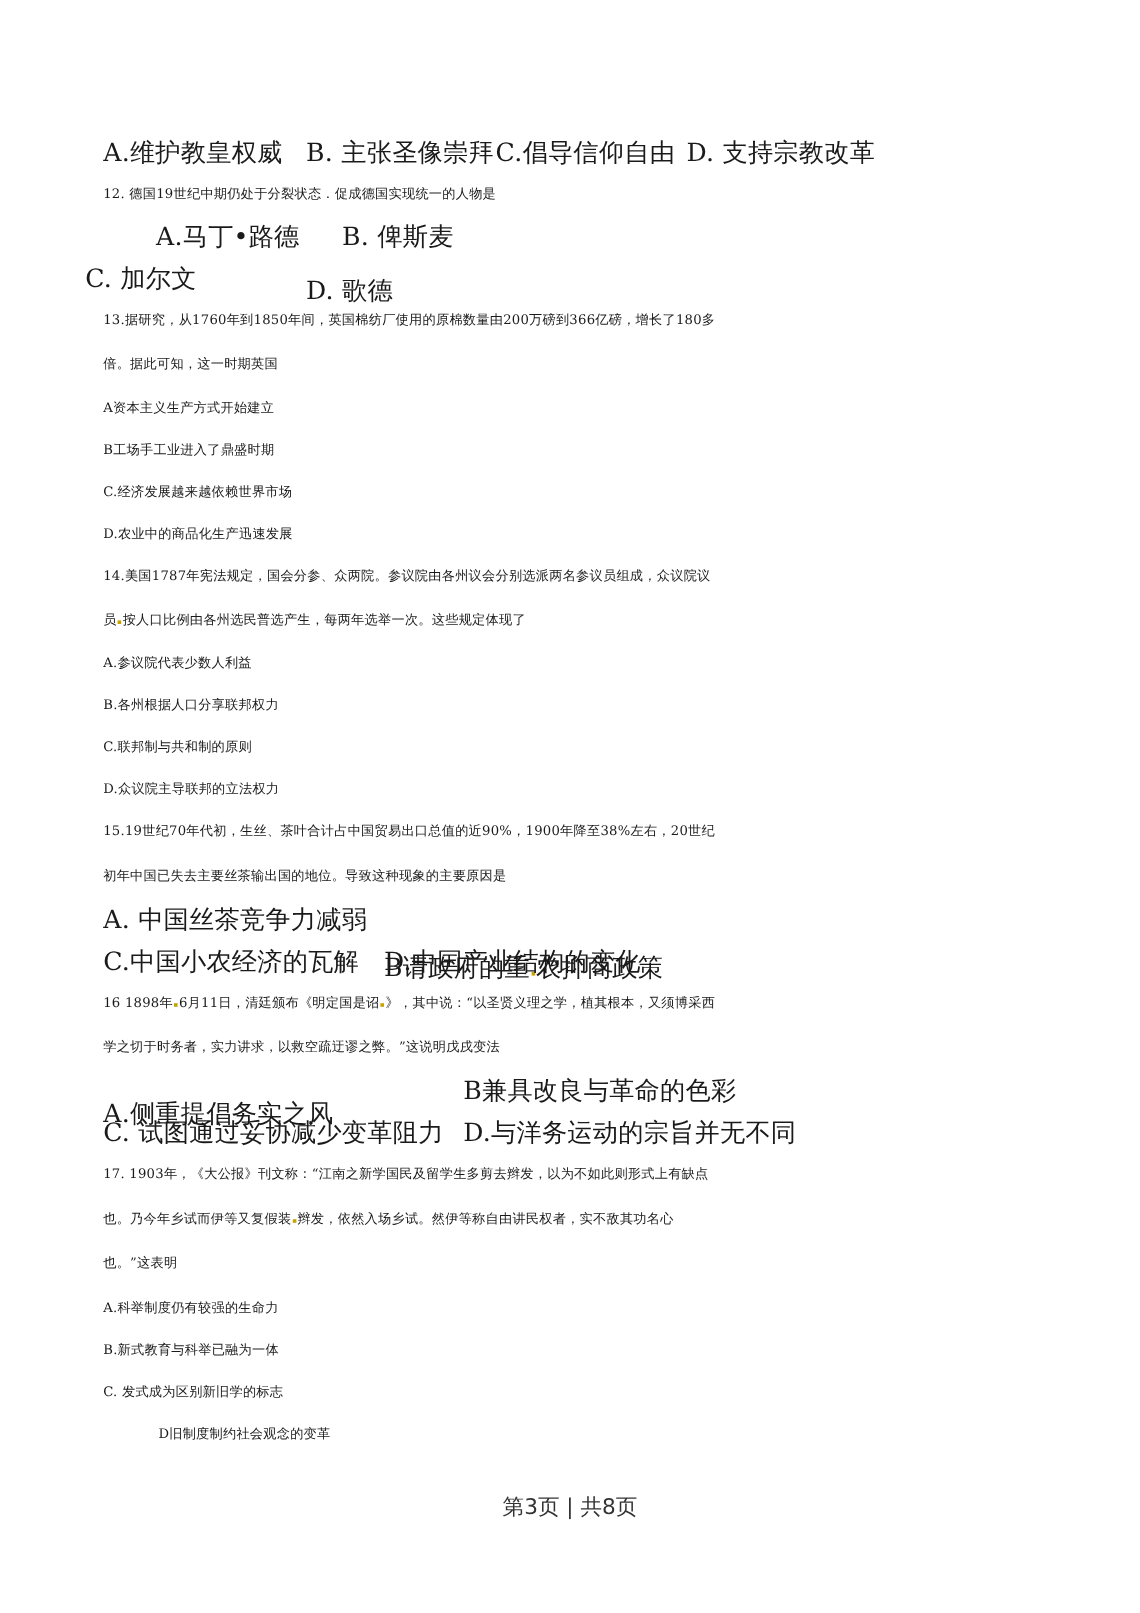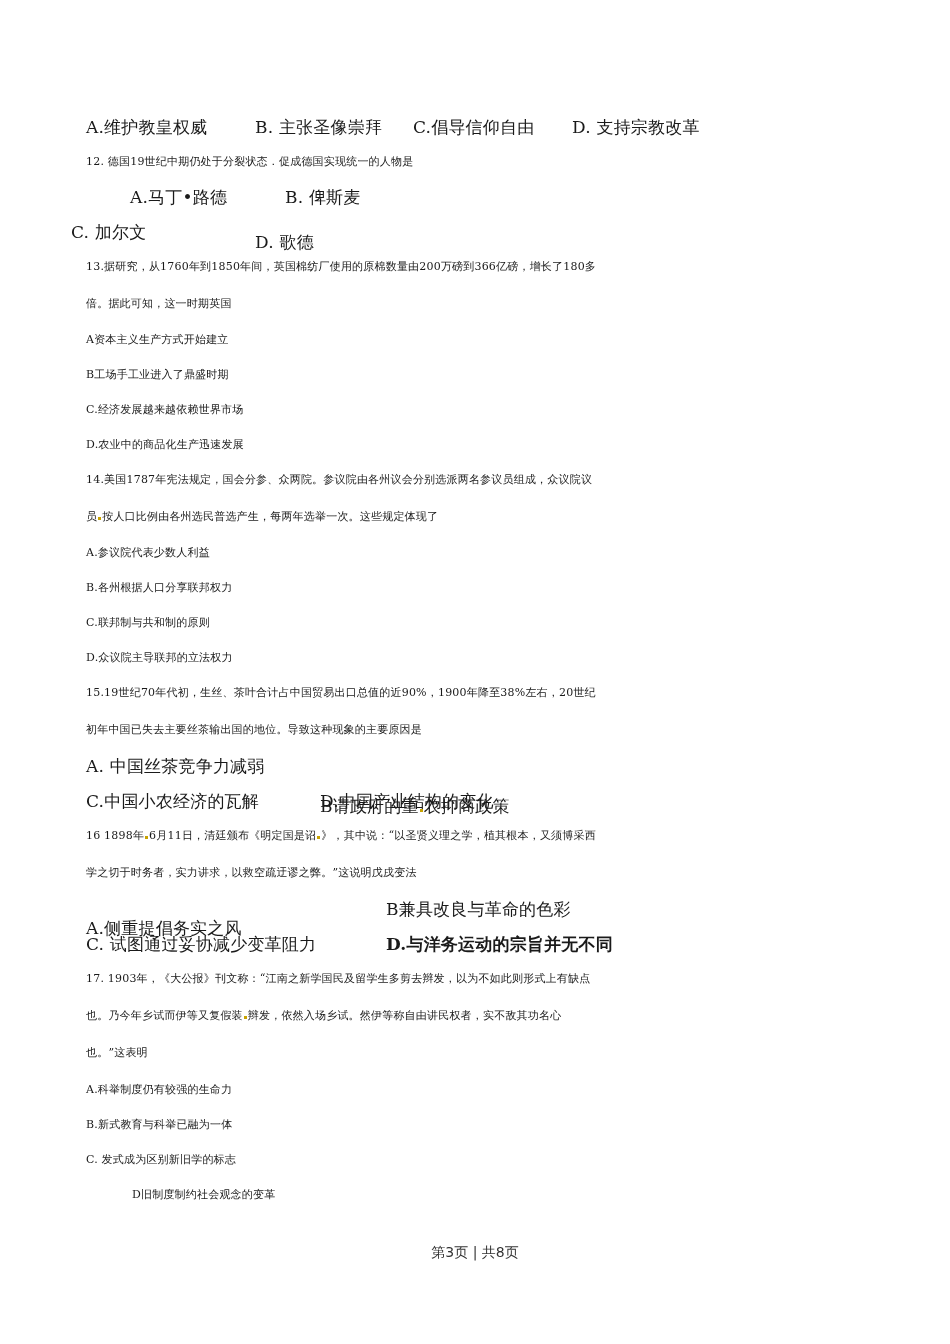--- a/index.html
+++ b/index.html
@@ -24,33 +24,33 @@
     .line {
       position: absolute;
       left: 86px;
       font-size: 11px;
       line-height: 20px;
       white-space: nowrap;
       letter-spacing: 0.2px;
     }
     .opt {
       position: absolute;
-      font-size: 17px;
+      font-size: 21px;
       line-height: 20px;
       white-space: nowrap;
       letter-spacing: 0.2px;
     }
     .footer {
       position: absolute;
       top: 1244px;
       left: 0;
       width: 950px;
       text-align: center;
       font-family: "DejaVu Sans", "Liberation Sans", sans-serif;
-      font-size: 14px;
+      font-size: 18px;
       color: #333333;
     }
     .mark {
       display: inline-block;
       width: 3px;
       height: 3px;
       background: #c8a200;
       vertical-align: baseline;
       margin: 0 1px;
     }
@@ -96,21 +96,21 @@
   <div class="opt" style="left:86px; top:791px;">C.中国小农经济的瓦解</div>
   <div class="opt" style="left:320px; top:791px;">D.中国产业结构的变化</div>
 
   <div class="line" style="top:826px;">
     <span>16  1898年</span><span class="mark"></span><span>6月11日，清廷颁布《明定国是诏</span><span class="mark"></span><span>》，其中说：“以圣贤义理之学，植其根本，又须博采西</span>
   </div>
   <div class="line" style="top:863px;">学之切于时务者，实力讲求，以救空疏迂谬之弊。”这说明戊戌变法</div>
   <div class="opt" style="left:86px; top:918px;">A.侧重提倡务实之风</div>
   <div class="opt" style="left:386px; top:899px;">B兼具改良与革命的色彩</div>
   <div class="opt" style="left:86px; top:934px;">C. 试图通过妥协减少变革阻力</div>
-  <div class="opt" style="left:386px; top:934px;font-weight:bold;">D.与洋务运动的宗旨并无不同</div>
+  <div class="opt" style="left:386px; top:934px;">D.与洋务运动的宗旨并无不同</div>
 
   <div class="line" style="top:969px;">17. 1903年，《大公报》刊文称：“江南之新学国民及留学生多剪去辫发，以为不如此则形式上有缺点</div>
   <div class="line" style="top:1006px;">
     <span>也。乃今年乡试而伊等又复假装</span><span class="mark"></span><span>辫发，依然入场乡试。然伊等称自由讲民权者，实不敌其功名心</span>
   </div>
   <div class="line" style="top:1043px;">也。”这表明</div>
   <div class="line" style="top:1080px;">A.科举制度仍有较强的生命力</div>
   <div class="line" style="top:1115px;">B.新式教育与科举已融为一体</div>
   <div class="line" style="top:1150px;">C. 发式成为区别新旧学的标志</div>
   <div class="line" style="top:1185px;margin-left:46px;">D旧制度制约社会观念的变革</div>

